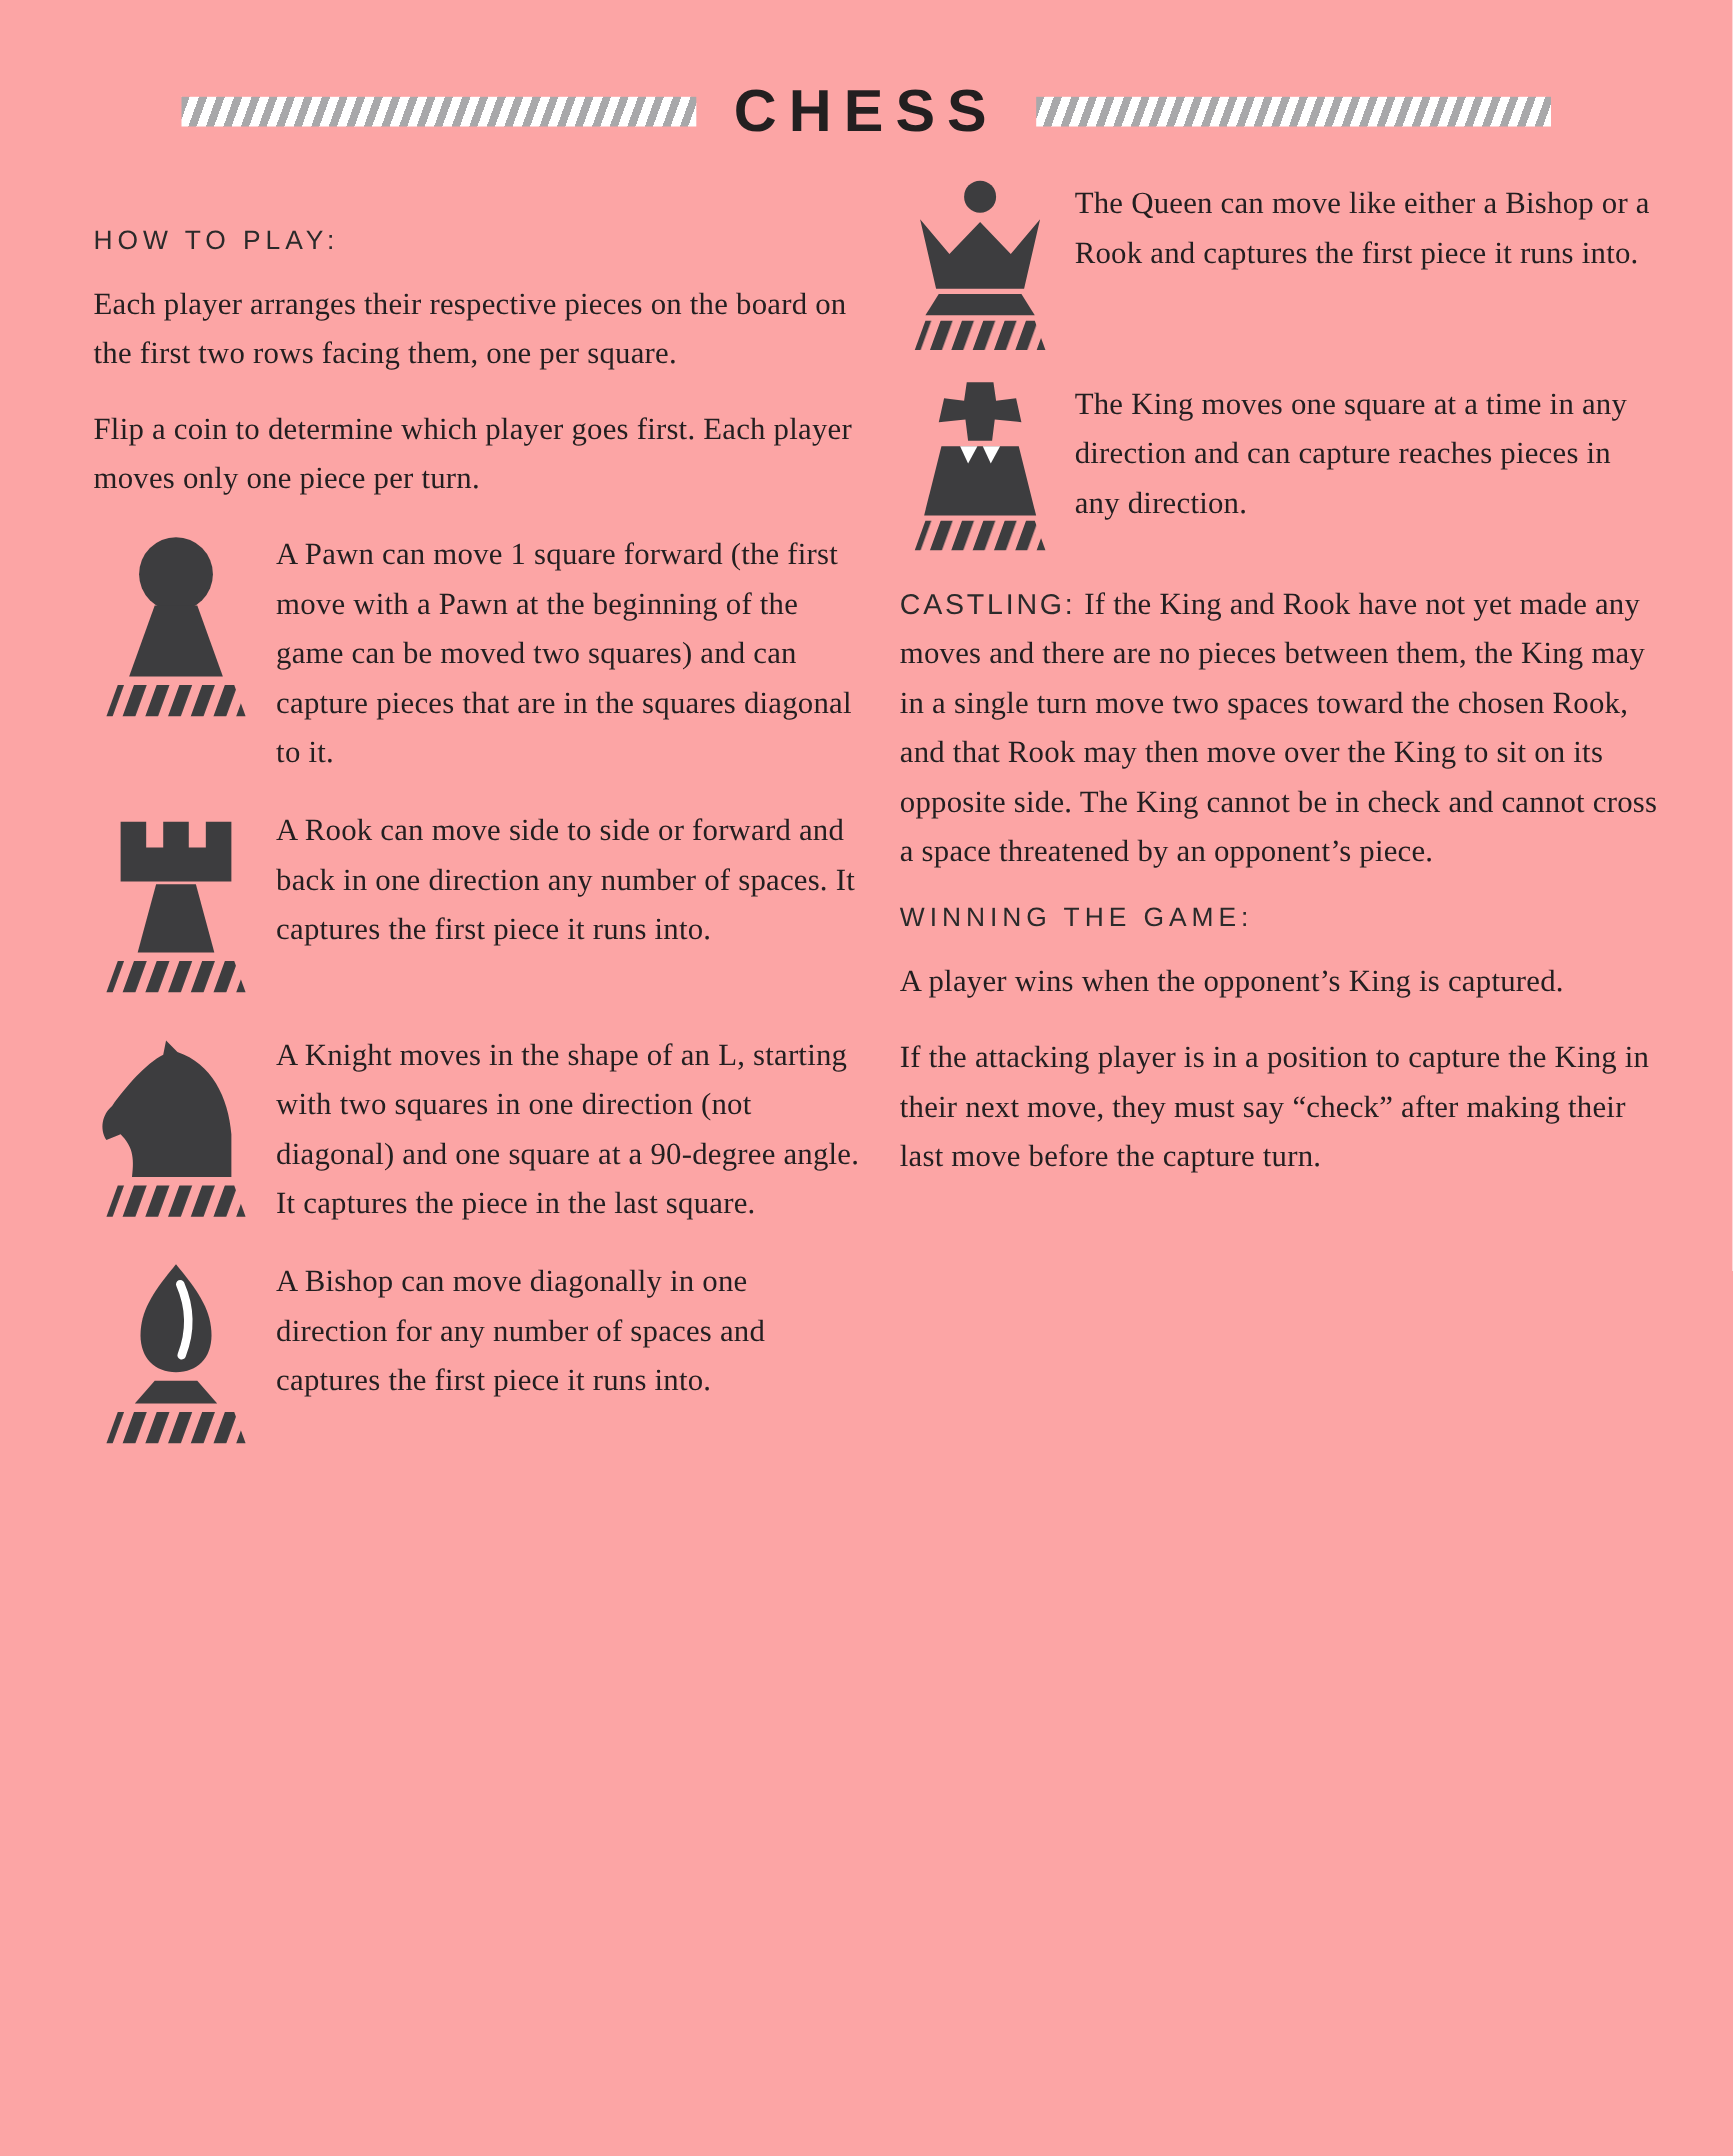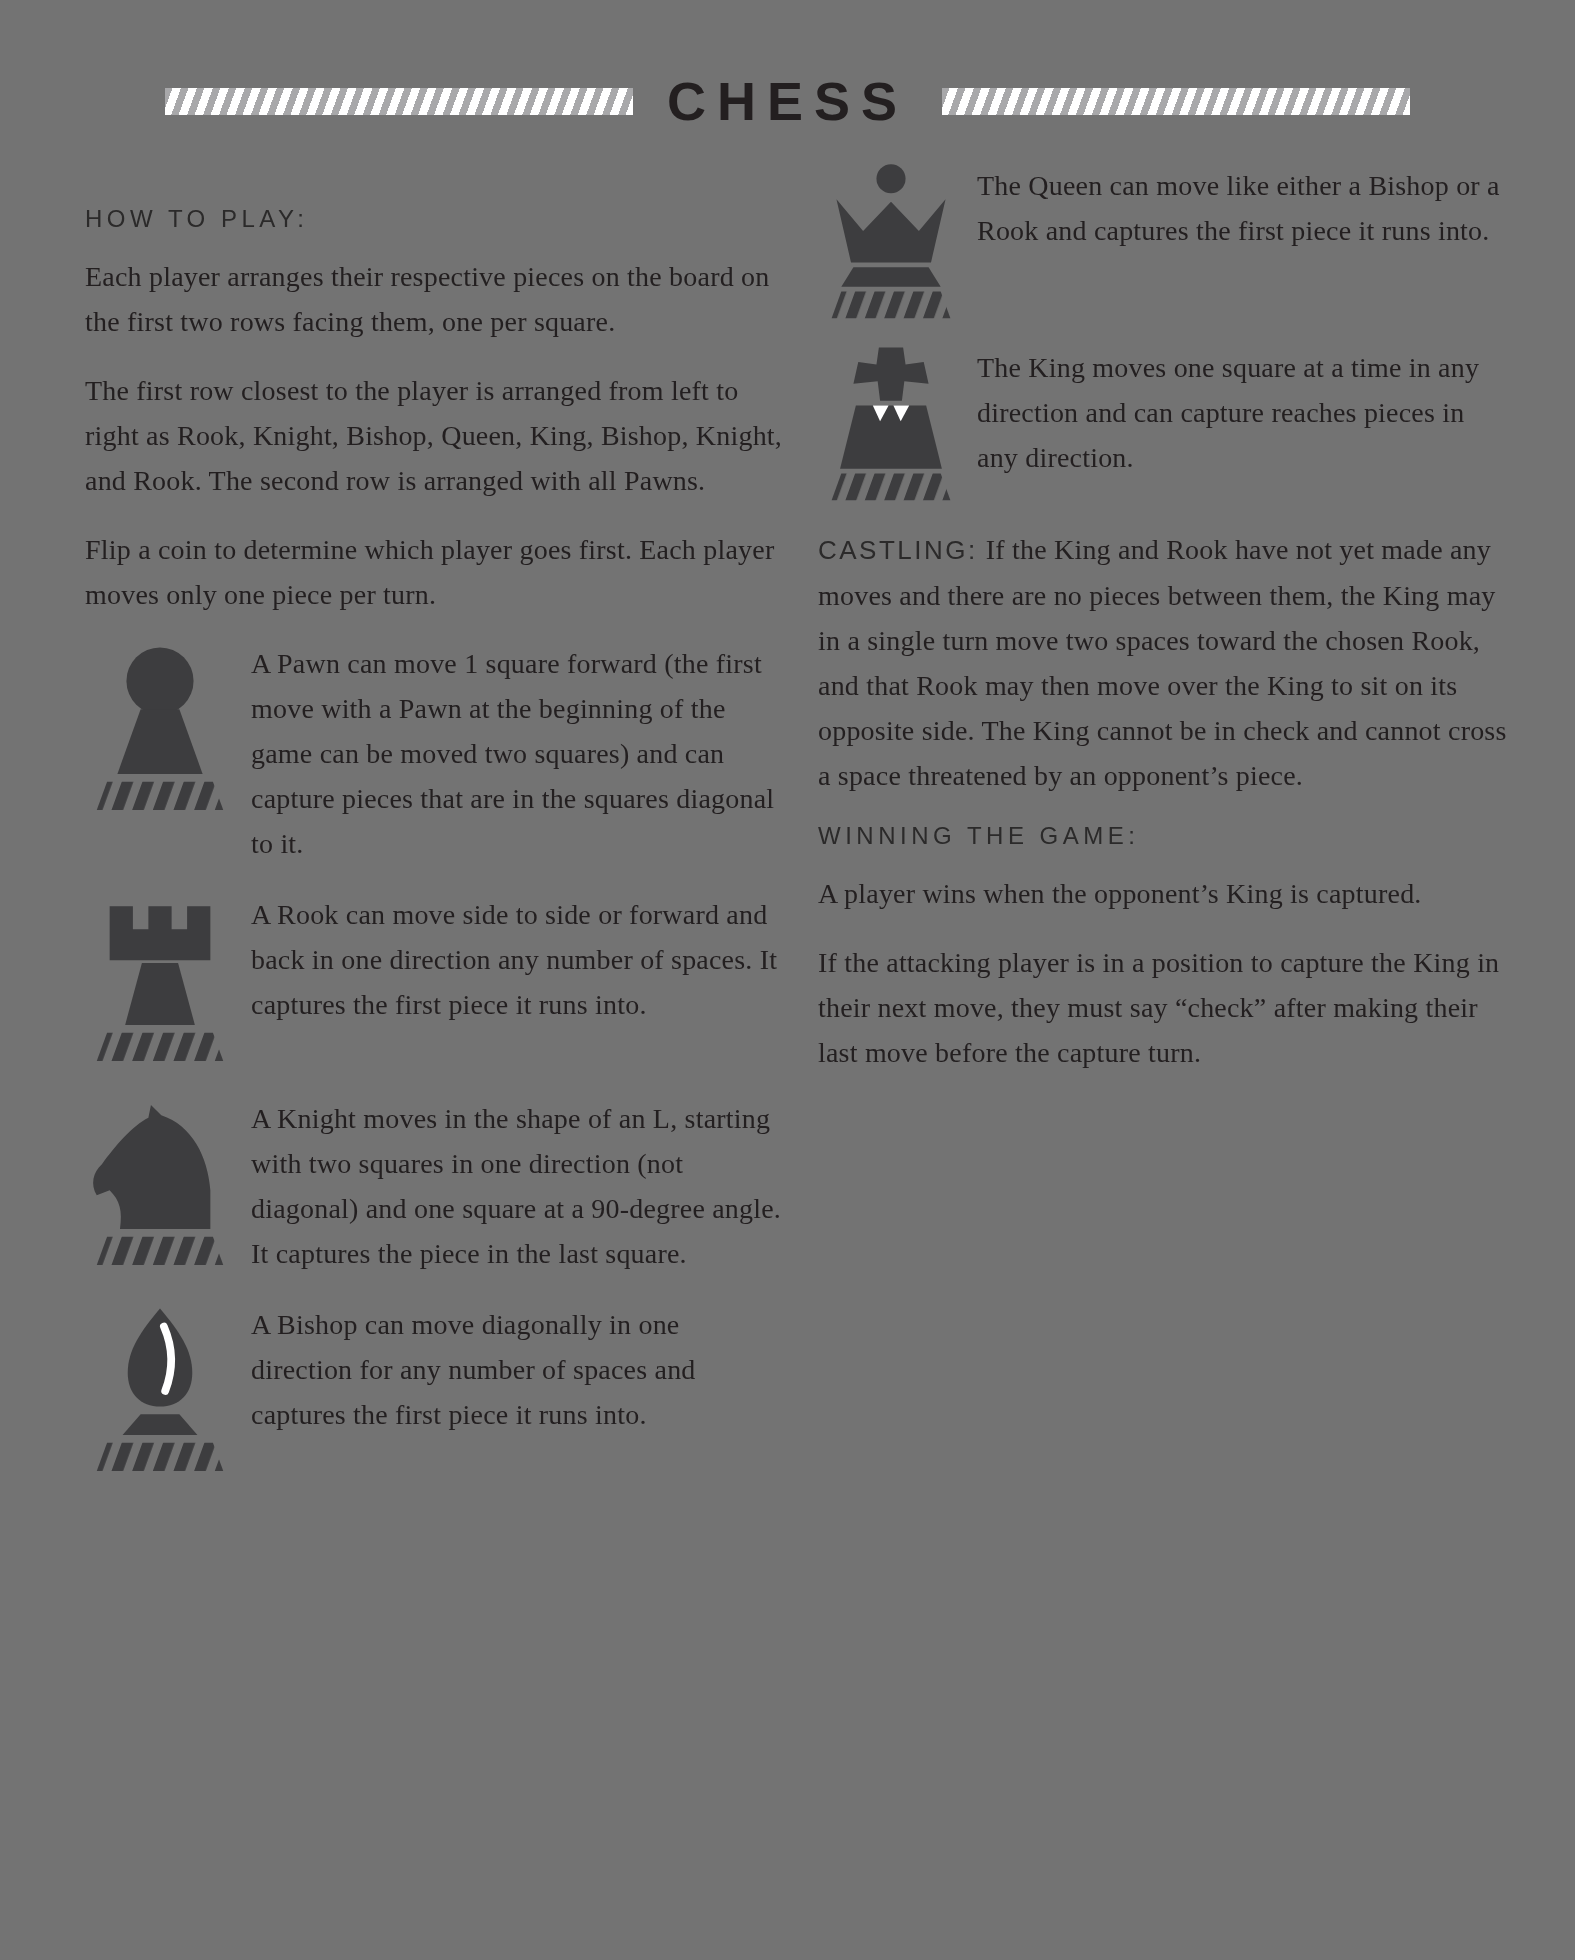--- a/index.html
+++ b/index.html
@@ -1,19 +1,19 @@
 <!DOCTYPE html>
 <html><head>
 <meta charset="utf-8">
 <style>
   html,body{margin:0;padding:0;background:#ffffff;}
   .page{
     position:relative;
     width:1575px;height:1960px;
-    background:#737373;
+    background:#fca5a5;
     margin:0 auto;
     font-family:"Liberation Serif", serif;
     color:#231f20;
     overflow:hidden;
   }
   
   .title-row{
     position:absolute;top:74px;left:0;right:0;
     display:flex;justify-content:center;align-items:center;gap:34px;
   }
@@ -79,21 +79,20 @@
 
   <header class="title-row">
     <span class="hatch-bar"></span>
     <h1 class="page-title">CHESS</h1>
     <span class="hatch-bar"></span>
   </header>
 
   <div class="col col-left">
     <h2 class="section-heading">HOW TO PLAY:</h2>
     <p class="body">Each player arranges their respective pieces on the board on the first two rows facing them, one per square.</p>
-    <p class="body">The first row closest to the player is arranged from left to right as Rook, Knight, Bishop, Queen, King, Bishop, Knight, and Rook. The second row is arranged with all Pawns.</p>
     <p class="body">Flip a coin to determine which player goes first. Each player moves only one piece per turn.</p>
 
     <div class="piece-item">
       <span class="icon-box">
         <svg width="142" height="178" viewBox="0 0 110 132" aria-hidden="true">
           <defs>
               <pattern id="h-pawn" patternUnits="userSpaceOnUse" width="16" height="26" patternTransform="skewX(-20)">
                 <rect width="9" height="26" fill="#3d3d3f"></rect>
               </pattern>
             </defs>

